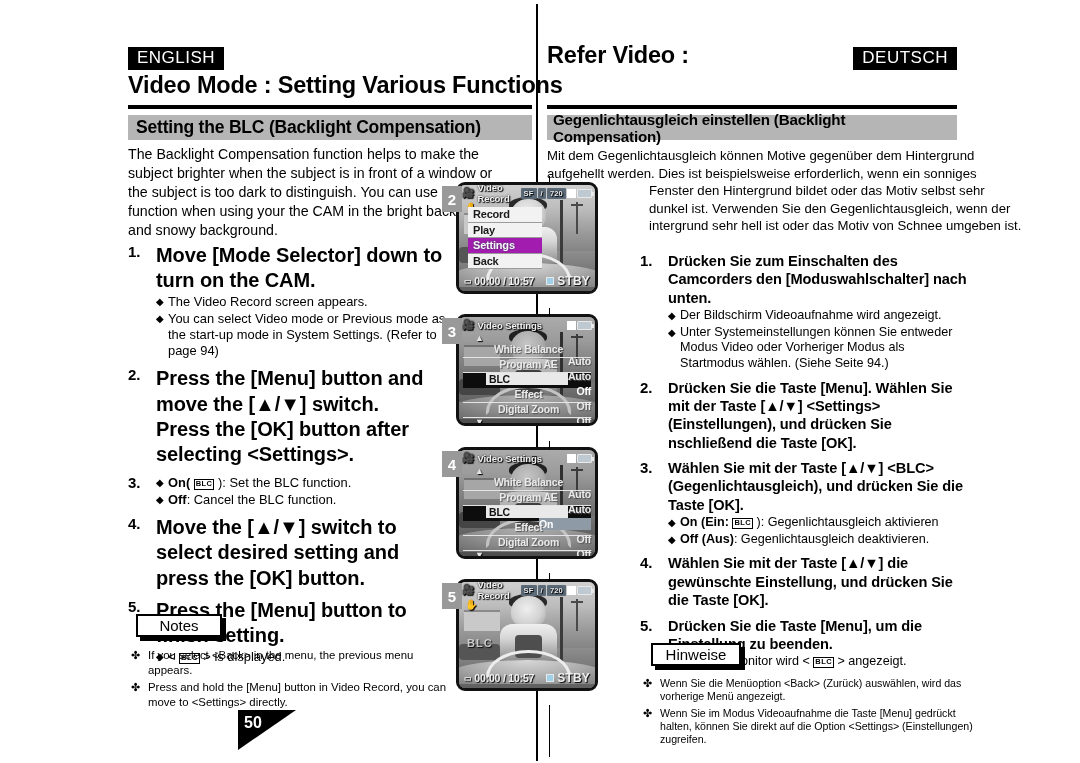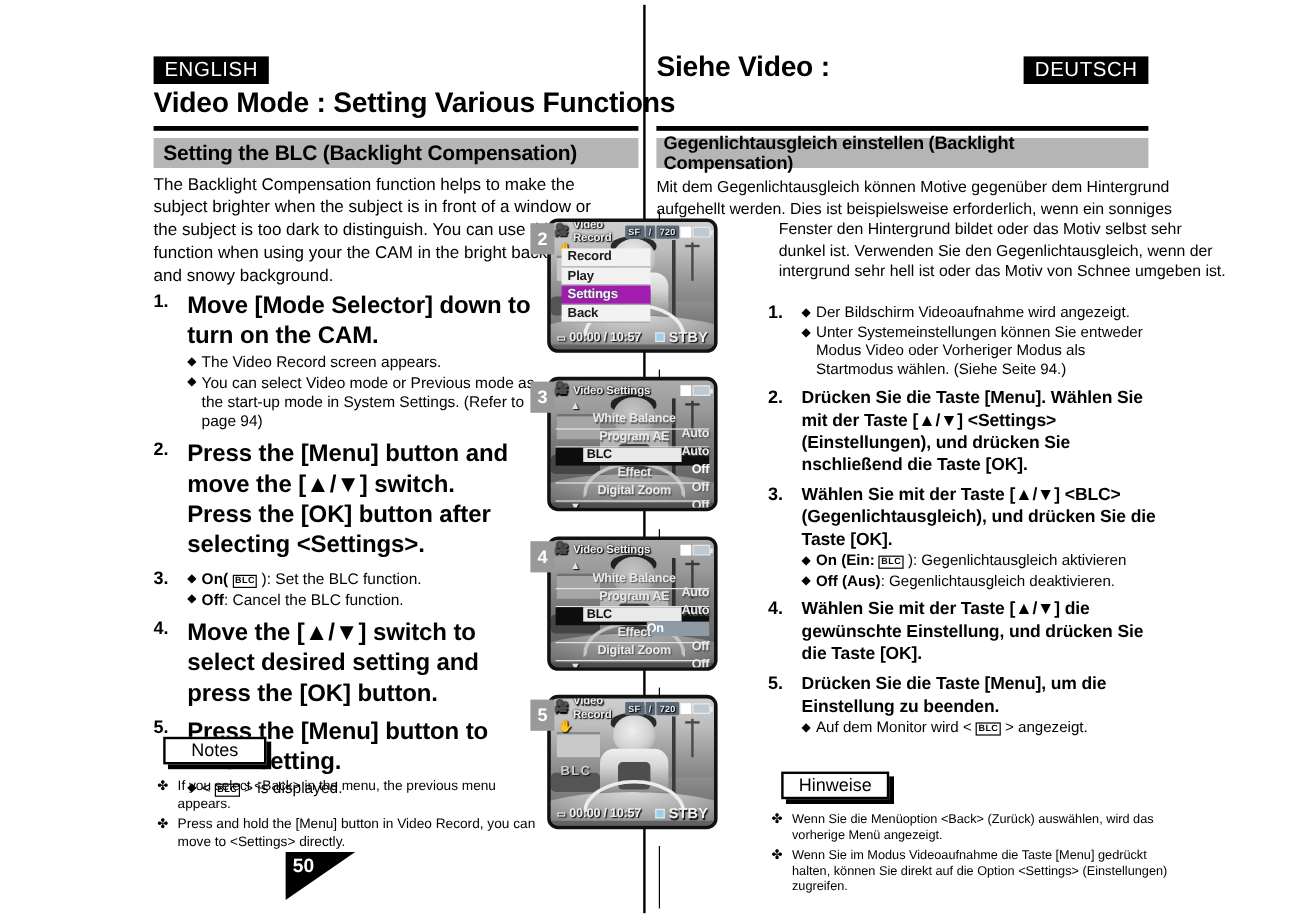--- a/index.html
+++ b/index.html
@@ -588,36 +588,39 @@
       <div class="tri"></div>
       <div class="pnum">50</div>
     </div>
   </div>
 
   <div class="col col-de">
     <div class="badge-row-de">
       <span class="lang-badge">DEUTSCH</span>
     </div>
     <div class="chapter-title de">
-      <div>Siehe Video :</div>
+      <div>Refer Video :</div>
     </div>
     <div class="rule-thick rule-de"></div>
     <div class="section-bar de">Gegenlichtausgleich einstellen (Backlight Compensation)</div>
     <div class="intro de" id="intro-de">
         <div class="de-line">Mit dem Gegenlichtausgleich können Motive gegenüber dem Hintergrund</div>
         <div class="de-line">aufgehellt werden. Dies ist beispielsweise erforderlich, wenn ein sonniges</div>
         <div class="de-line" style="padding-left: 102px;">Fenster den Hintergrund bildet oder das Motiv selbst sehr</div>
         <div class="de-line" style="padding-left: 102px;">dunkel ist. Verwenden Sie den Gegenlichtausgleich, wenn der</div>
         <div class="de-line" style="padding-left: 102px;">intergrund sehr hell ist oder das Motiv von Schnee umgeben ist.</div>
       </div>
 
     <div class="steps de" id="steps-de">
         <div class="step">
           <div class="step-num">1.</div>
           <div class="step-body">
+            <div class="step-head">
+              <div>Drücken Sie zum Einschalten des Camcorders den [Moduswahlschalter] nach unten.</div>
+            </div>
             <div class="bullets">
               <div class="bullet">
                 <span class="dia">◆</span>
                 <span class="btext">Der Bildschirm Videoaufnahme wird angezeigt.</span>
               </div>
               <div class="bullet">
                 <span class="dia">◆</span>
                 <span class="btext">Unter Systemeinstellungen können Sie entweder Modus Video oder Vorheriger Modus als Startmodus wählen. (Siehe Seite 94.)</span>
               </div>
             </div>

